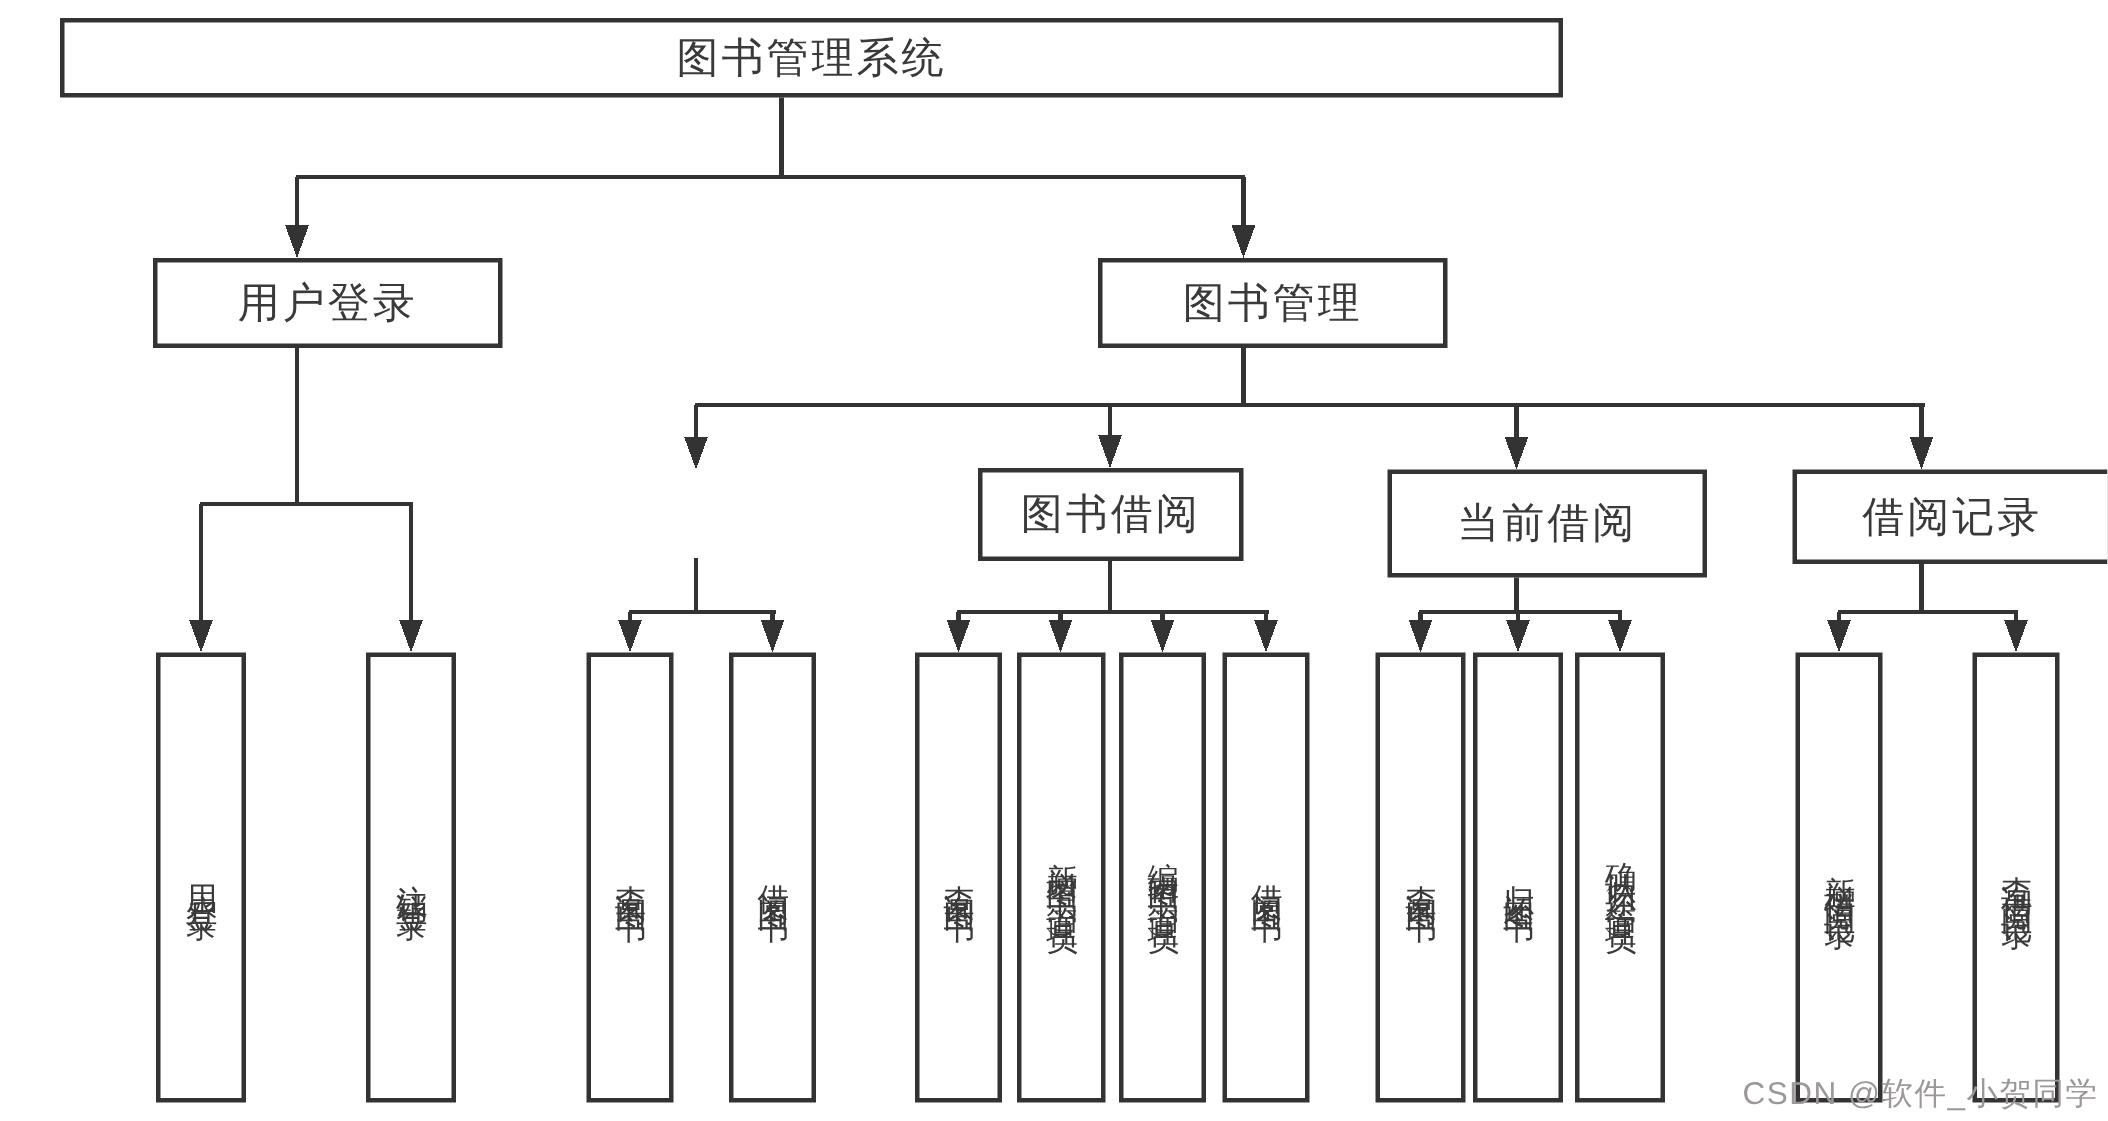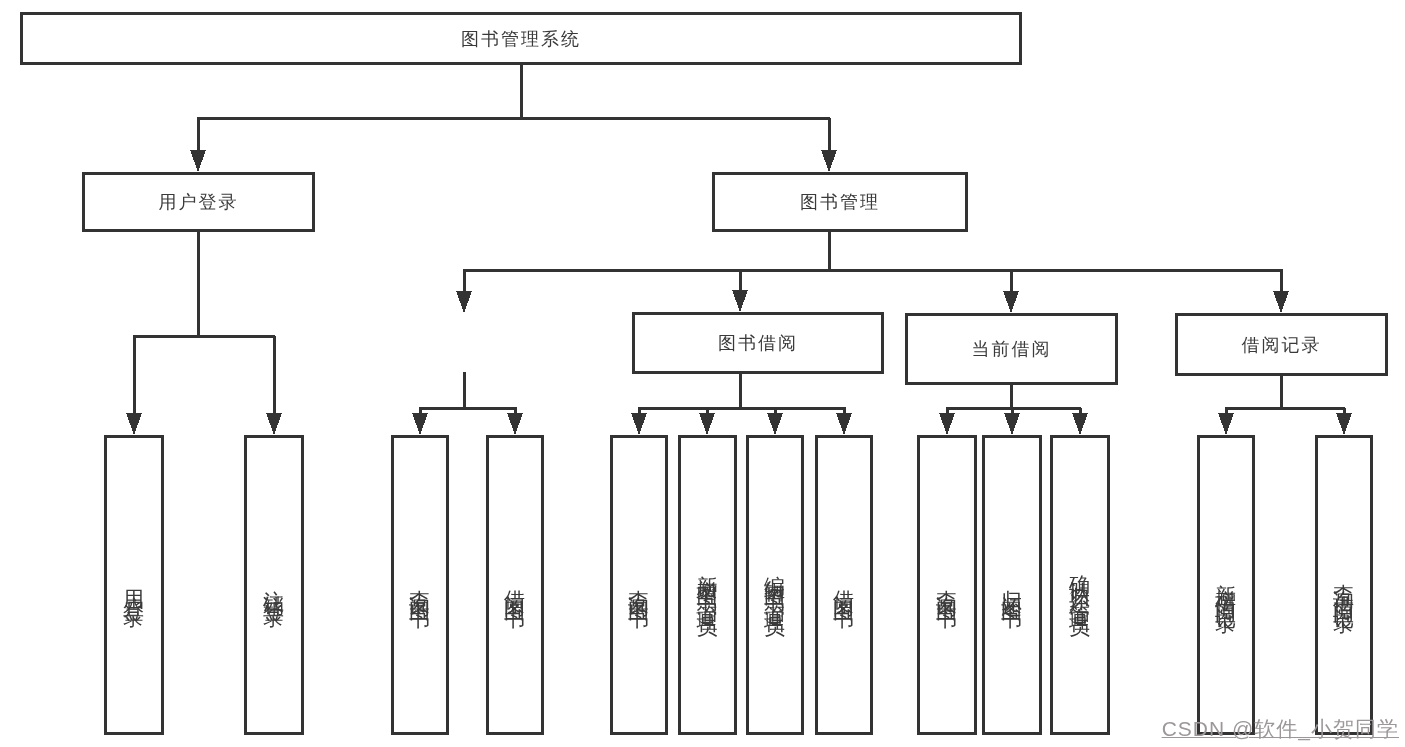--- a/index.html
+++ b/index.html
@@ -7,36 +7,36 @@
     position:relative;width:1405px;height:747px;background:#ffffff;
     font-family:"Liberation Sans",sans-serif;color:#3a3a3a;overflow:hidden;
   }
   .wires{position:absolute;left:0;top:0;z-index:1;}
   .wires line{stroke:#333333;stroke-width:3;}
   .wires polygon{fill:#333333;}
   .box{
     position:absolute;box-sizing:border-box;background:#ffffff;
     border:3px solid #333333;z-index:2;
     display:flex;align-items:center;justify-content:center;
-    font-size:18px;font-weight:500;letter-spacing:2px;white-space:nowrap;
+    font-size:28px;font-weight:500;letter-spacing:2px;white-space:nowrap;margin-left:20px;
   }
   .leaf{
     position:absolute;box-sizing:border-box;background:#ffffff;
     border:3px solid #333333;z-index:2;top:435px;height:300px;
     display:flex;align-items:center;justify-content:center;
   }
   .leaf span{
     writing-mode:vertical-rl;text-orientation:mixed;
     font-size:21px;font-weight:500;letter-spacing:6px;line-height:1.1;
     white-space:nowrap;
   }
   .watermark{
     position:absolute;right:6px;bottom:4px;z-index:3;
     font-size:21px;color:#9c9799;letter-spacing:1px;
-    text-decoration:underline;text-decoration-thickness:1px;
+    text-decoration-thickness:1px;
     white-space:nowrap;
   }
 </style>
 </head>
 <body>
 
 <div class="canvas">
 
   <svg class="wires" width="1405" height="747" shape-rendering="crispEdges">
 
@@ -100,25 +100,25 @@
       <polygon points="1336,413 1352,413 1344,435"></polygon>
   </svg>
 
   <div class="box" style="left:20px;top:12px;width:1002px;height:53px;">
     <span>图书管理系统</span>
   </div>
 
   <div class="box" style="left:82px;top:172px;width:233px;height:60px;">
     <span>用户登录</span>
   </div>
-  <div class="box" style="left:712px;top:172px;width:256px;height:60px;">
+  <div class="box" style="left:712px;top:172px;width:233px;height:60px;">
     <span>图书管理</span>
   </div>
 
-  <div class="box" style="left:632px;top:312px;width:252px;height:62px;">
+  <div class="box" style="left:632px;top:312px;width:177px;height:62px;">
     <span>图书借阅</span>
   </div>
   <div class="box" style="left:905px;top:313px;width:213px;height:72px;">
     <span>当前借阅</span>
   </div>
   <div class="box" style="left:1175px;top:313px;width:213px;height:63px;text-align:center;">
     <span>借阅记录</span>
   </div>
 
   <div class="leaf" style="left:104px;width:60px;">

